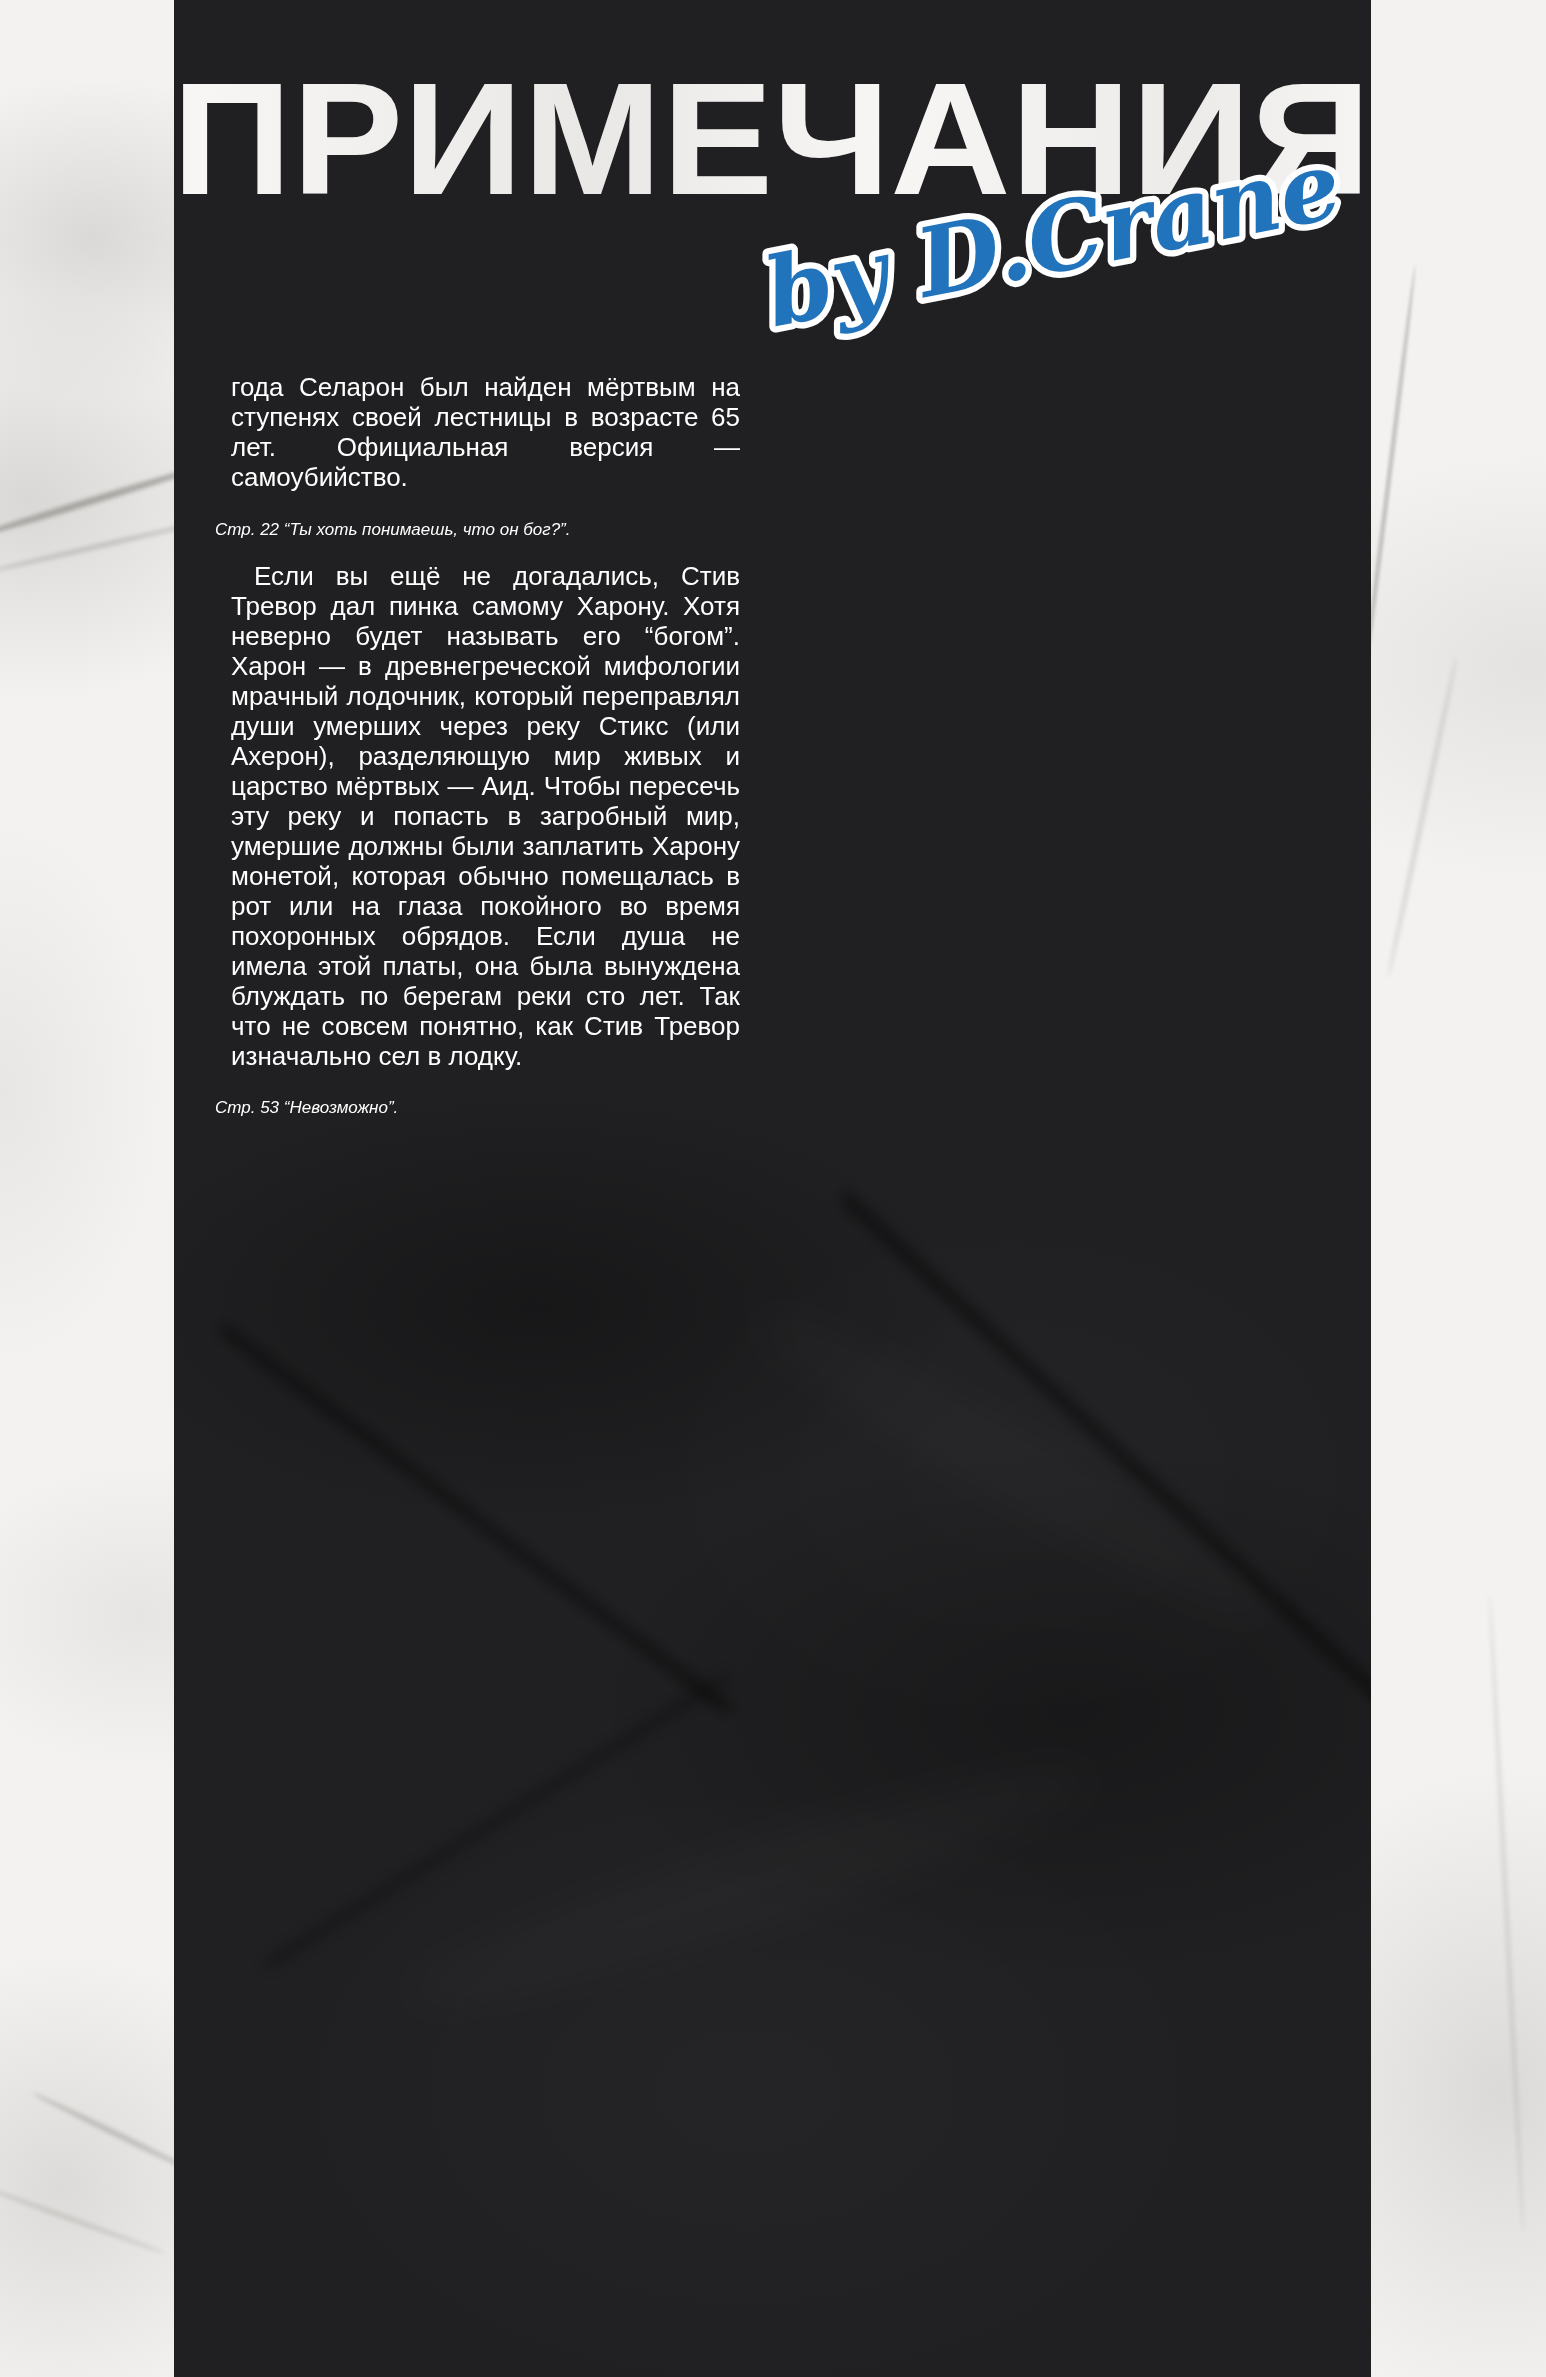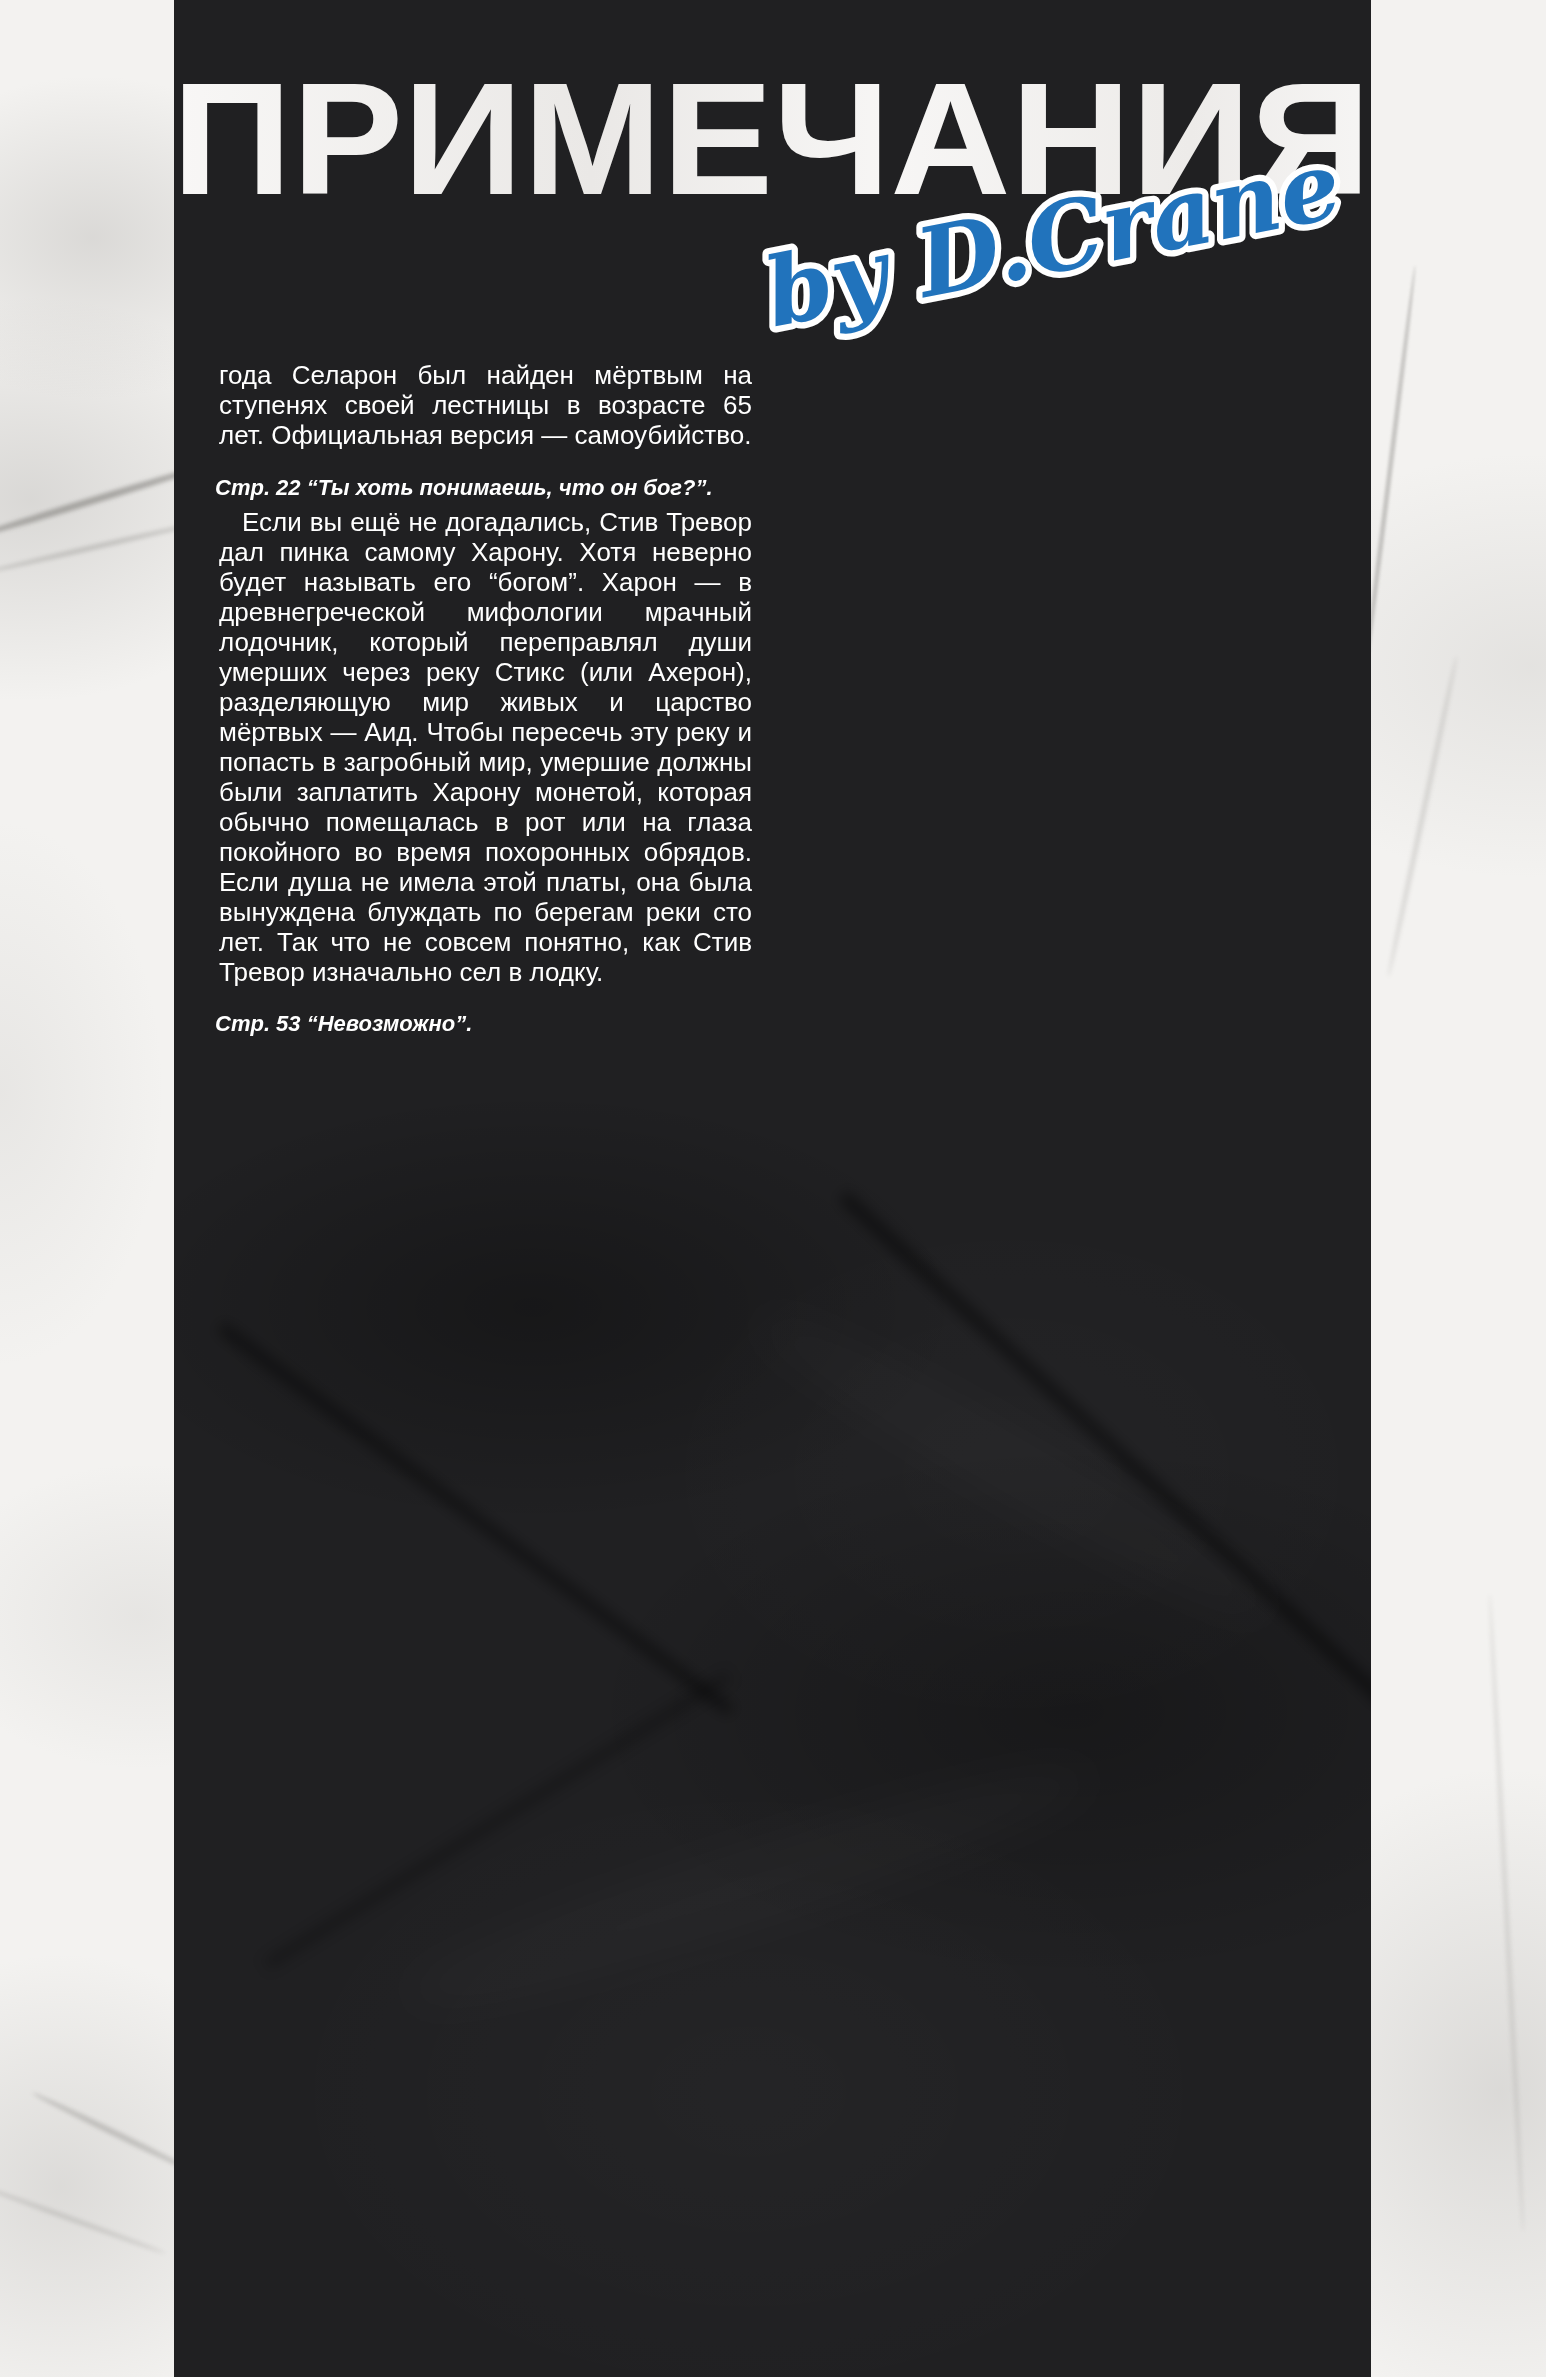--- a/index.html
+++ b/index.html
@@ -64,26 +64,26 @@
 
   
   .content {
     position: absolute;
     left: 215px; top: 356px;
     width: 541px;
     color: #ffffff;
     font-size: 26px;
     line-height: 30px;
   }
-  .content p { margin: 4px; text-align: justify; }
+  .content p { margin: 16px; text-align: justify; }
   .content p.indent { text-indent: 23px; }
   .section-heading {
-    font-weight: bold;
+    font-weight: normal;
     font-style: italic;
-    font-size: 22px;
+    font-size: 17px;
     line-height: 30px;
     margin: 22.6px 0 3.1px 0;
   }
 </style>
 </head>
 <body>
 
 <div class="page">
 
   <div class="vein v-left-1"></div>

